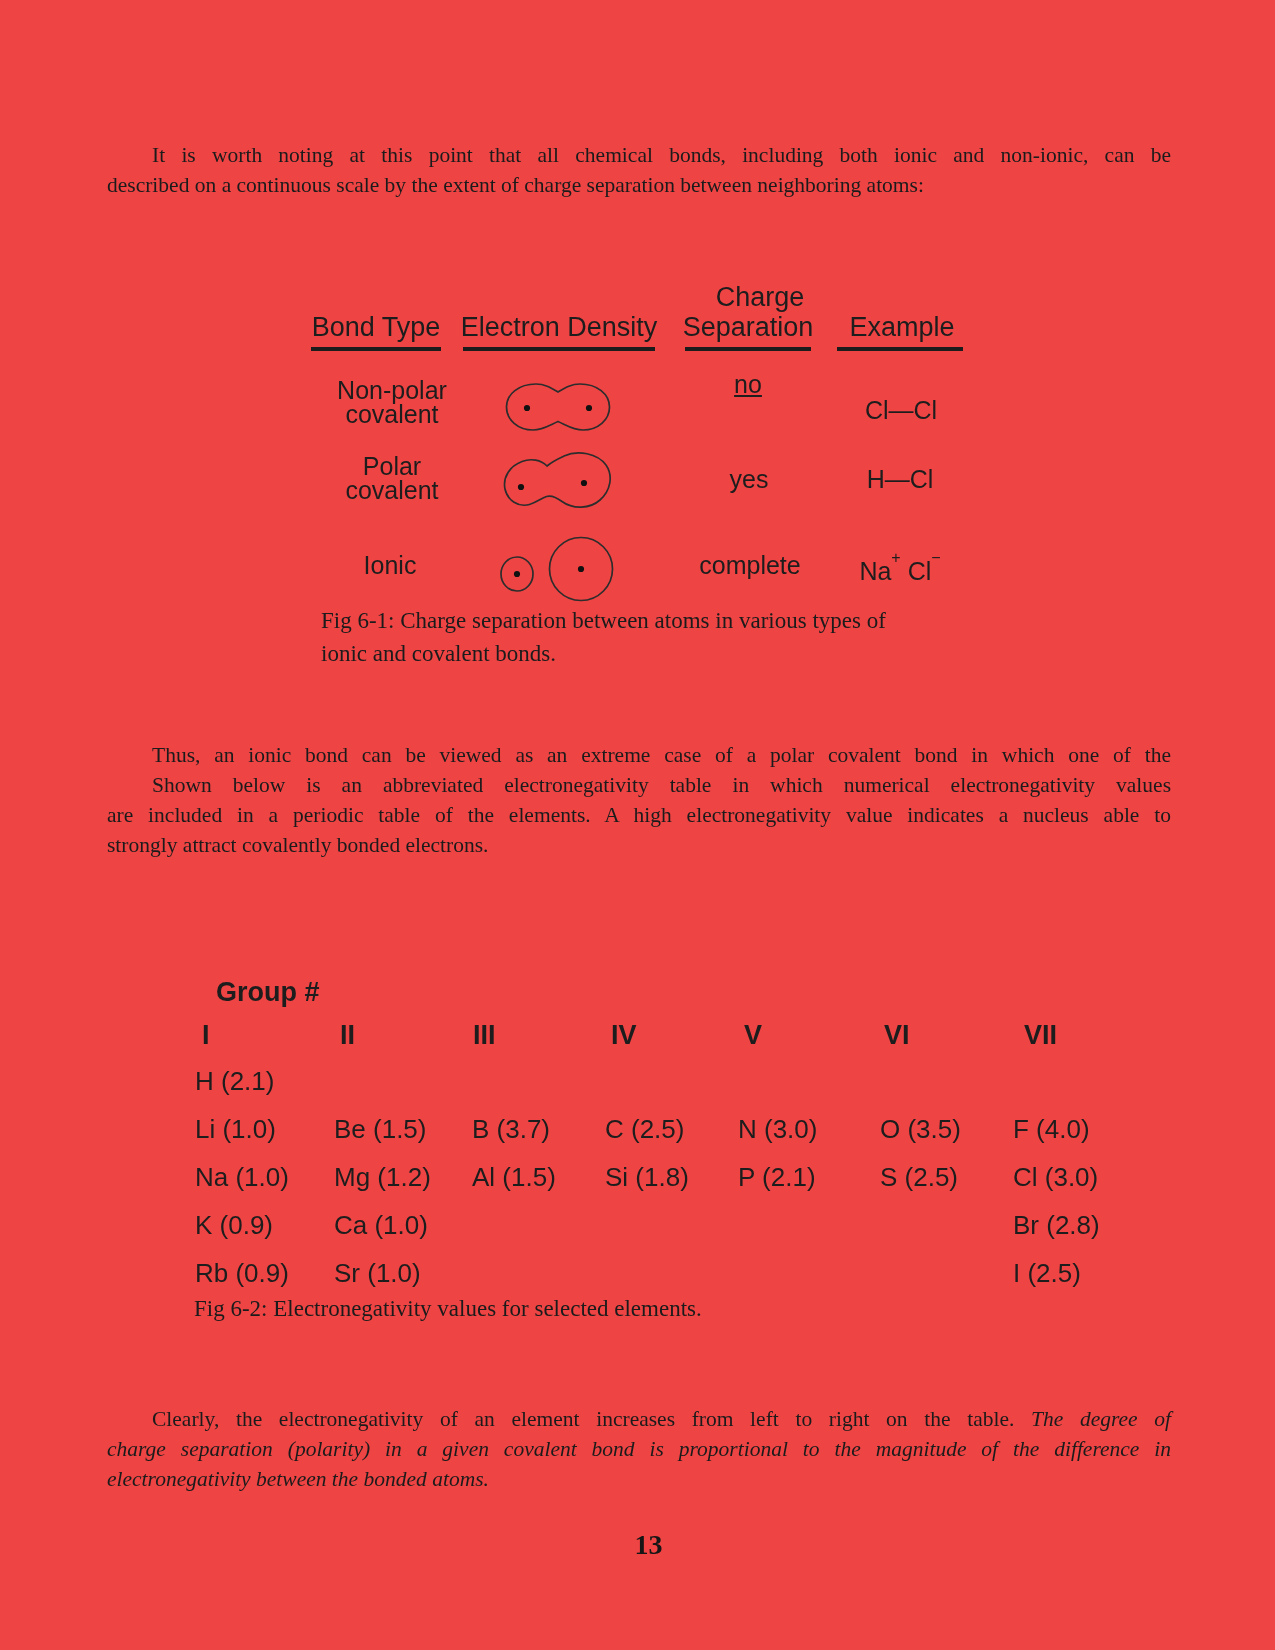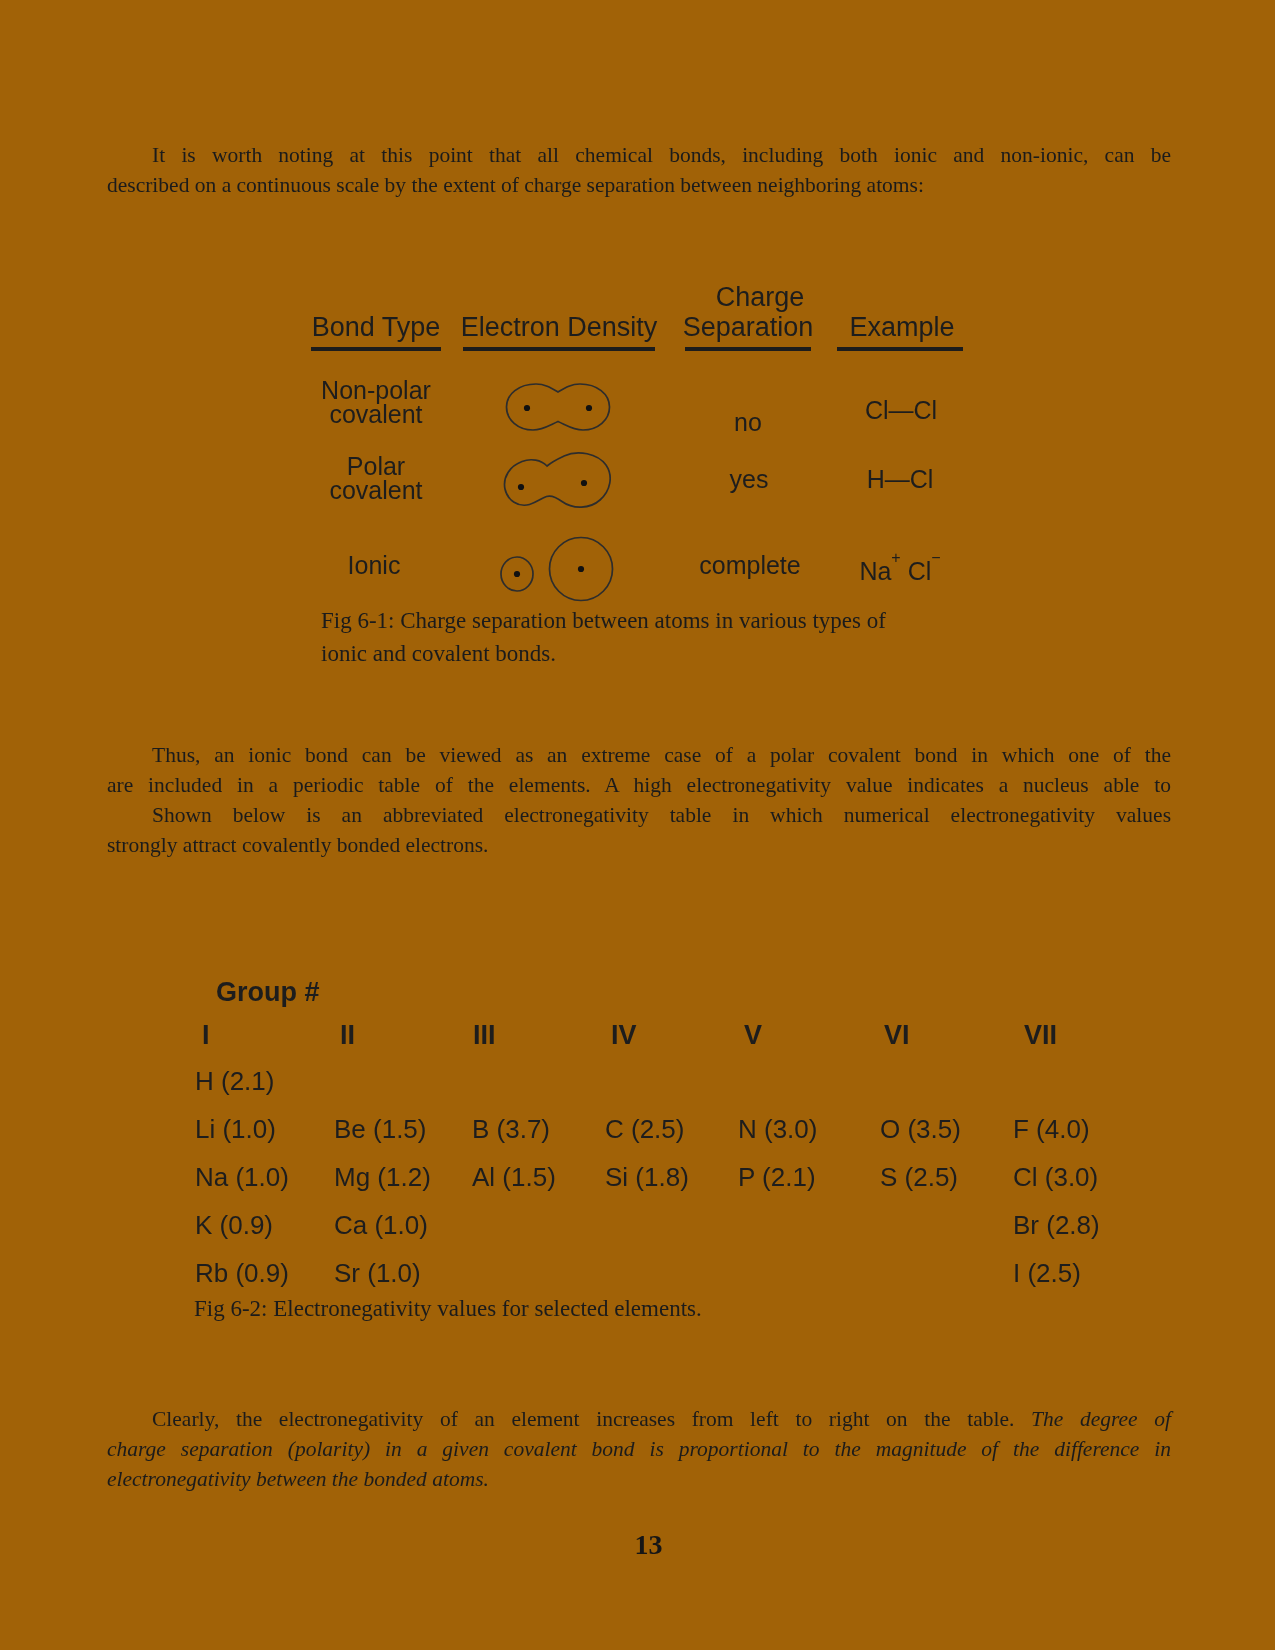--- a/index.html
+++ b/index.html
@@ -1,37 +1,37 @@
 <!DOCTYPE html>
 <html><head>
 <meta charset="utf-8">
 <style>
   html,body{margin:0;padding:0;background:#ffffff;}
-  #page{position:relative;width:1275px;height:1650px;background:#a16207;overflow:hidden;
+  #page{position:relative;width:1275px;height:1650px;background:#ef4444;overflow:hidden;
         color:#1b1b1b;}
 
   
   .para-block{position:absolute;left:107px;width:1064px;font-family:"Liberation Serif",serif;
               font-size:21.5px;color:#1b1b1b;}
   .jline{line-height:30px;height:30px;text-align:justify;text-align-last:justify;}
   .lline{line-height:30px;height:30px;text-align:left;}
   .indent{padding-left:45px;}
   .ital{font-style:italic;}
 
   
   .caption{position:absolute;font-family:"Liberation Serif",serif;font-size:23px;
            line-height:33px;color:#1b1b1b;}
 
   
   .f1-head{position:absolute;font-family:"Liberation Sans",sans-serif;font-size:27px;
            line-height:30px;color:#1d1d1d;transform:translateX(-50%);white-space:nowrap;}
   .f1-bar{position:absolute;height:4px;background:#1c1c1c;}
   .f1-label{position:absolute;font-family:"Liberation Sans",sans-serif;font-size:25px;
             line-height:24px;color:#1d1d1d;transform:translateX(-50%);text-align:center;
-            white-space:nowrap;}
+            white-space:nowrap;margin-left:16px;}
   .f1-cell{position:absolute;font-family:"Liberation Sans",sans-serif;font-size:25px;
            line-height:25px;color:#1d1d1d;transform:translateX(-50%);white-space:nowrap;}
   .f1-shape{position:absolute;}
   .f1-shape svg{display:block;}
   sup.chg{font-size:0.64em;position:relative;top:-0.5em;}
 
   
   .f2-group{position:absolute;left:216px;top:977px;font-family:"Liberation Sans",sans-serif;
             font-size:27px;font-weight:700;color:#1d1d1d;}
   .f2-num{position:absolute;font-family:"Liberation Sans",sans-serif;font-size:27px;
@@ -68,21 +68,21 @@
       <div>Non-polar</div>
       <div>covalent</div>
     </div>
     <div class="f1-shape" style="left:503px;top:381px;">
       <svg width="110" height="52" viewBox="0 0 110 52">
         <path d="M55,11 C47.5,6.5 42,3 33,3 C16,3 3.5,13 3.5,26 C3.5,39 15,49 30,49 C39.5,49 46,44.5 55,40.5 C64,44.5 70.5,49 80,49 C95,49 106.5,39 106.5,26 C106.5,13 94,3 77,3 C68,3 62.5,6.5 55,11 Z" fill="none" stroke="#2d2d2d" stroke-width="1.7"></path>
         <circle cx="24" cy="27" r="3.1" fill="#111"></circle>
         <circle cx="86" cy="27" r="3.1" fill="#111"></circle>
       </svg>
     </div>
-    <div class="f1-cell" style="left:748px;top:410px;">no</div>
+    <div class="f1-cell" style="left:748px;top:372px;text-decoration:underline;">no</div>
     <div class="f1-cell" style="left:901px;top:390px;margin-top:8px;">Cl—Cl</div>
 
     <div class="f1-label" style="left:376px;top:454px;">
       <div>Polar</div>
       <div>covalent</div>
     </div>
     <div class="f1-shape" style="left:501px;top:451px;">
       <svg width="114" height="64" viewBox="0 0 114 64">
         <path d="M46,15 C40,9 30,7 21,10.5 C9,15 1.5,26 4,38 C6.5,49.5 17.5,56.5 28.5,53.5 C35.5,51.5 40,47.5 45.5,45.5 C50.5,43.8 55,46 61,50.5 C72,58.5 89,58 99,49 C109.5,39.5 112.5,25 105,14 C96.5,2.5 77,-1.5 63,5 C56.5,8 51,10.5 46,15 Z" fill="none" stroke="#2d2d2d" stroke-width="1.7"></path>
         <circle cx="20" cy="36" r="3.1" fill="#111"></circle>
@@ -107,22 +107,22 @@
     <div class="f1-cell" style="left:900px;top:553px;"><span>Na</span><sup class="chg">+</sup> <span>Cl</span><sup class="chg">−</sup></div>
   </div>
 
   <div class="caption" style="left:321px;top:604px;width:680px;">
     <div>Fig 6-1: Charge separation between atoms in various types of</div>
     <div>ionic and covalent bonds.</div>
   </div>
 
   <div class="para-block" style="top:740px;">
     <div class="jline indent">Thus, an ionic bond can be viewed as an extreme case of a polar covalent bond in which one of the</div>
+    <div class="jline indent">Shown below is an abbreviated electronegativity table in which numerical electronegativity values</div>
     <div class="jline">are included in a periodic table of the elements. A high electronegativity value indicates a nucleus able to</div>
-    <div class="jline indent">Shown below is an abbreviated electronegativity table in which numerical electronegativity values</div>
     <div class="lline">strongly attract covalently bonded electrons.</div>
   </div>
 
   <div class="f2-group">Group #</div>
   <div id="fig2-grid" style="position:absolute;left:0;top:0;width:1275px;height:1650px;pointer-events:none;">
       <span class="f2-num" style="left: 202px; top: 1020px;">I</span>
       <span class="f2-num" style="left: 340px; top: 1020px;">II</span>
       <span class="f2-num" style="left: 473px; top: 1020px;">III</span>
       <span class="f2-num" style="left: 611px; top: 1020px;">IV</span>
       <span class="f2-num" style="left: 744px; top: 1020px;">V</span>

